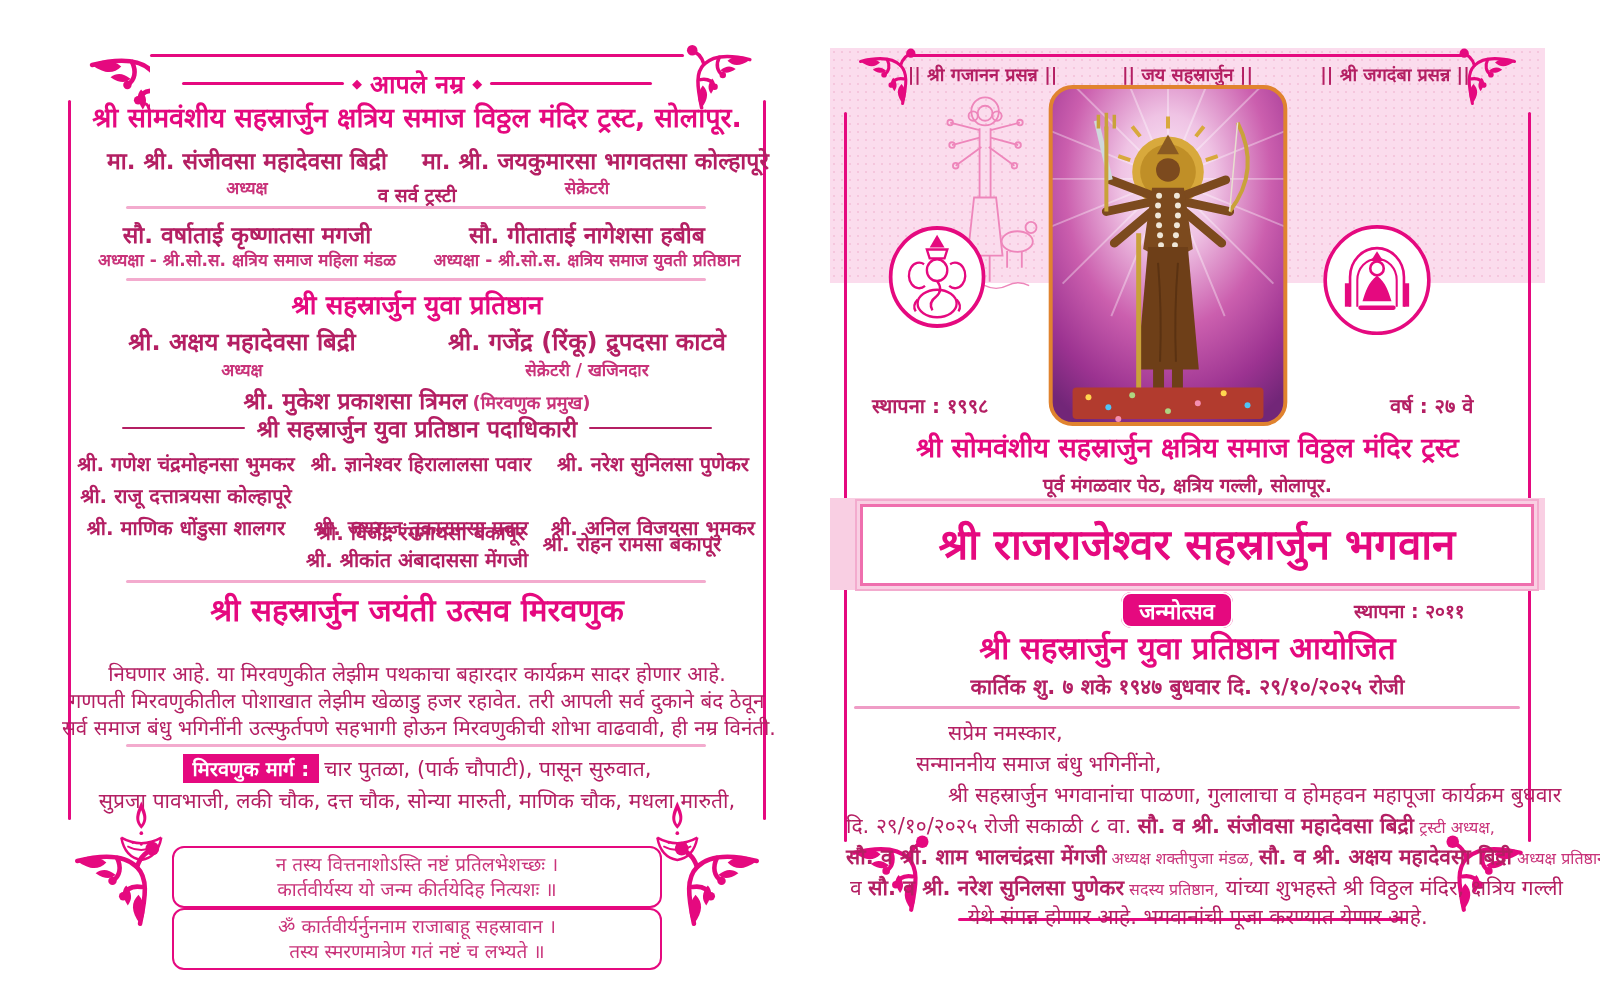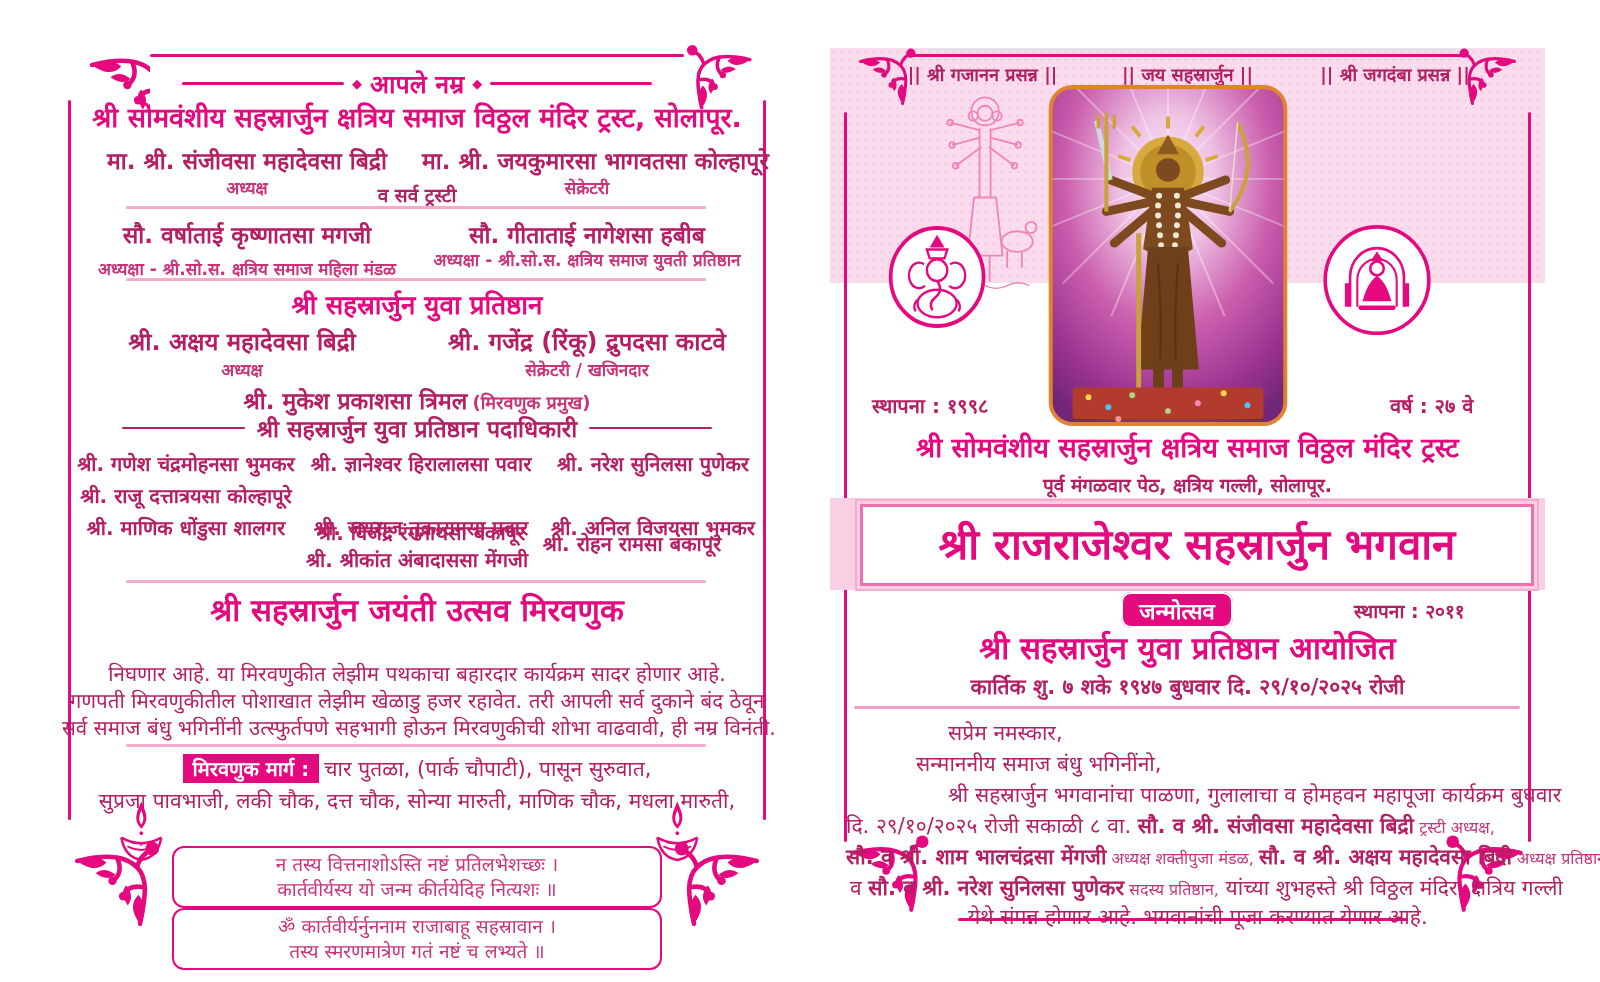--- a/index.html
+++ b/index.html
@@ -233,21 +233,21 @@
     <div class="abs ctr name-lg" style="left:30px;top:104px;width:310px;">मा. श्री. संजीवसा महादेवसा बिद्री</div>
     <div class="abs ctr name-lg" style="left:360px;top:104px;width:330px;">मा. श्री. जयकुमारसा भागवतसा कोल्हापूरे</div>
     <div class="abs ctr role-sm" style="left:30px;top:136px;width:310px;">अध्यक्ष</div>
     <div class="abs ctr role-sm" style="left:360px;top:136px;width:330px;">सेक्रेटरी</div>
     <div class="abs ctr dk b" style="left:255px;top:142px;width:200px;font-size:19px;">व सर्व ट्रस्टी</div>
 
     <div class="sep" style="left:64px;top:166px;width:580px;"></div>
 
     <div class="abs ctr name-lg" style="left:20px;top:178px;width:330px;">सौ. वर्षाताई कृष्णातसा मगजी</div>
     <div class="abs ctr name-lg" style="left:360px;top:178px;width:330px;">सौ. गीताताई नागेशसा हबीब</div>
-    <div class="abs ctr role-sm" style="left:10px;top:208px;width:350px;white-space:nowrap;margin-top:9px;">अध्यक्षा - श्री.सो.स. क्षत्रिय समाज महिला मंडळ</div>
+    <div class="abs ctr role-sm" style="left:10px;top:208px;width:350px;white-space:nowrap;">अध्यक्षा - श्री.सो.स. क्षत्रिय समाज महिला मंडळ</div>
     <div class="abs ctr role-sm" style="left:350px;top:208px;width:350px;white-space:nowrap;">अध्यक्षा - श्री.सो.स. क्षत्रिय समाज युवती प्रतिष्ठान</div>
 
     <div class="sep" style="left:64px;top:238px;width:580px;"></div>
 
     <div class="abs ctr pk b" style="left:0;top:246px;width:710px;font-size:26px;">श्री सहस्रार्जुन युवा प्रतिष्ठान</div>
 
     <div class="abs ctr name-lg" style="left:20px;top:284px;width:320px;font-size:24px;">श्री. अक्षय महादेवसा बिद्री</div>
     <div class="abs ctr name-lg" style="left:350px;top:284px;width:350px;font-size:24px;">श्री. गजेंद्र (रिंकू) द्रुपदसा काटवे</div>
     <div class="abs ctr role-sm" style="left:20px;top:318px;width:320px;">अध्यक्ष</div>
     <div class="abs ctr role-sm" style="left:350px;top:318px;width:350px;">सेक्रेटरी / खजिनदार</div>

